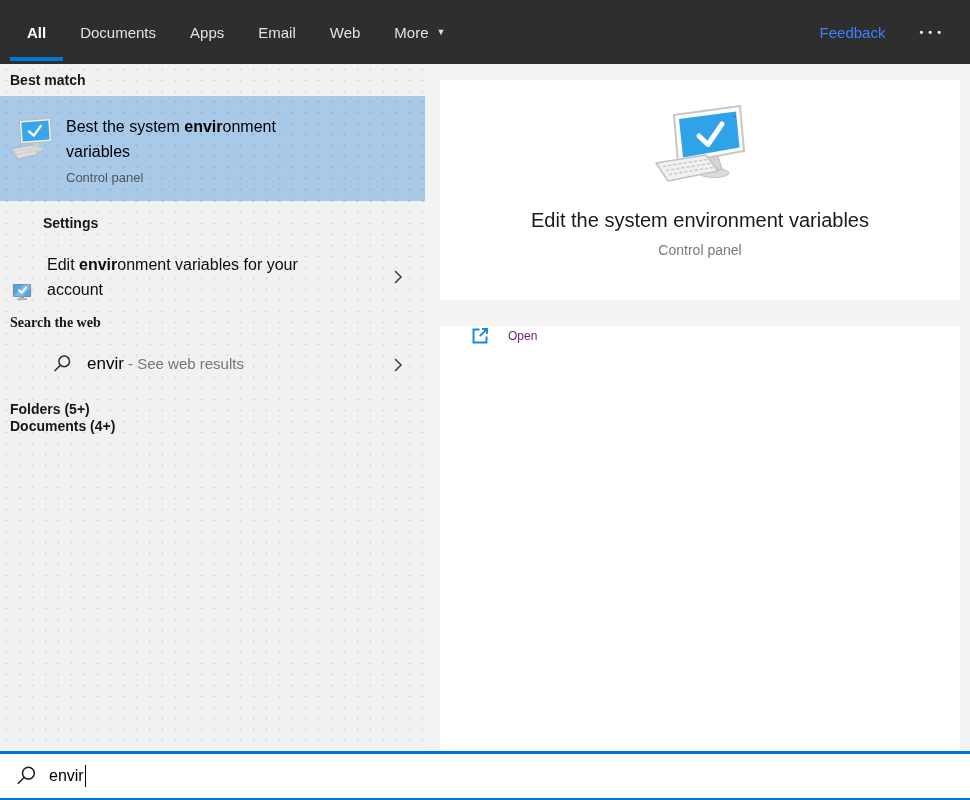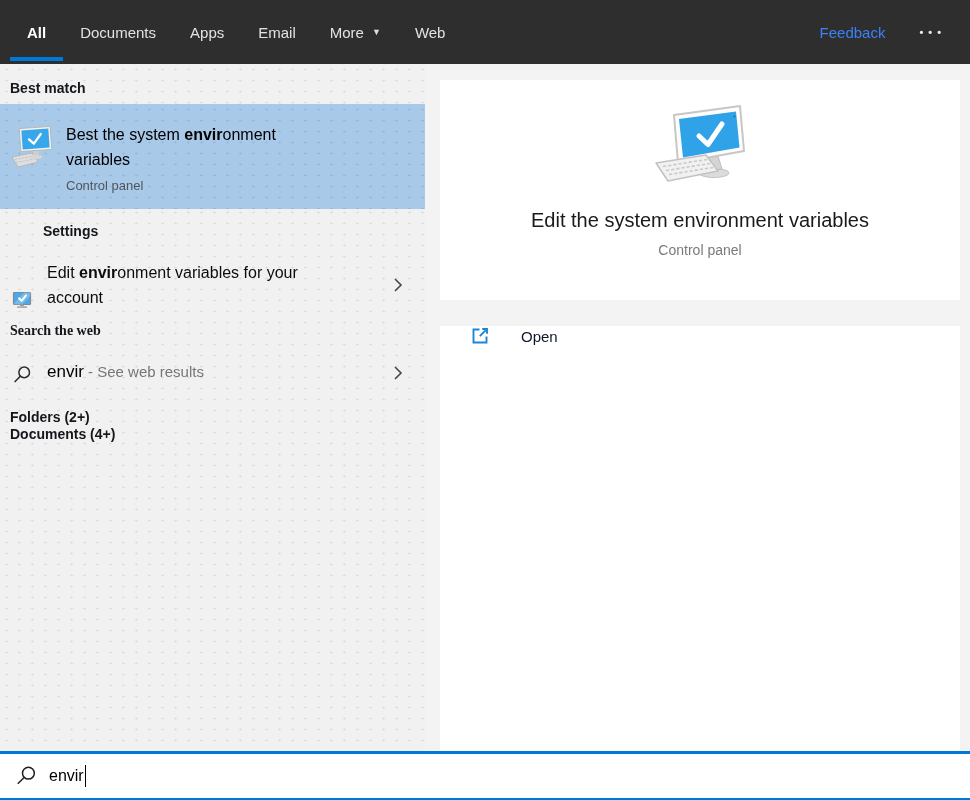--- a/index.html
+++ b/index.html
@@ -13,21 +13,21 @@
        font-size:15px;color:#e2e2e2;cursor:default;}
   .tab.active{color:#ffffff;font-weight:700;}
   .tab.active::after{content:"";position:absolute;left:0;right:0;bottom:3px;height:4px;background:#0078d7;}
   .tab .dd{font-size:9px;color:#dedede;margin-left:8px;}
   .topbar-spacer{flex:1;}
   .feedback{font-size:15px;color:#3b82f6;padding:0 8px;}
   .ellipsis{font-size:11px;font-weight:700;color:#ececec;letter-spacing:5px;margin-left:22px;padding:0 4px;}
 
   
   .left-panel{position:absolute;top:64px;left:0;width:425px;height:687px;box-sizing:border-box;
-       padding-top:16px;background-color:#f1f1f2;
+       padding-top:8px;background-color:#f1f1f2;
        background-image:radial-gradient(rgba(110,120,132,0.16) 1px, transparent 1.35px);
        background-size:13px 11px;}
   .section-header{margin-left:10px;font-size:14px;font-weight:700;color:#14171a;height:17px;line-height:17px;}
   .hdr-settings{margin-top:14px;margin-left:43px;}
   .hdr-web{font-family:Liberation Serif, serif;}
   .hdr-folders{margin-top:11px;}
   .hdr-documents{}
 
   .best-item{margin-top:7px;box-sizing:border-box;padding:18px 10px 16px 10px;display:flex;
        background-color:#a9c9e9;
@@ -38,40 +38,40 @@
   .best-title{font-size:16px;line-height:25px;color:#000;max-width:260px;}
   .best-sub{margin-top:6px;font-size:13px;color:#4f555b;}
 
   .row-item{position:relative;display:flex;align-items:flex-end;box-sizing:border-box;
             padding:12px 44px 12px 12px;}
   .settings-item{margin-top:8px;}
   .row-icon{width:20px;height:20px;flex:0 0 20px;margin-top:3px;}
   .row-text{margin-left:15px;font-size:16px;line-height:25px;color:#0c0c0c;max-width:310px;}
   .chevron{position:absolute;right:22px;top:50%;transform:translateY(-50%);width:10px;height:16px;}
 
-  .web-item{margin-top:8px;align-items:flex-end;padding-top:12px;padding-bottom:13px;}
+  .web-item{margin-top:8px;align-items:flex-start;padding-top:12px;padding-bottom:13px;margin-left:40px;}
   .web-query{font-size:17px;color:#000;}
   .web-suffix{font-size:15px;color:#767676;}
   .web-text{margin-left:15px;line-height:26px;}
 
   b.match{font-weight:700;}
 
   
   .right-area{position:absolute;top:64px;left:425px;width:545px;height:687px;background:#f3f3f3;
       box-sizing:border-box;padding:16px 10px 0 15px;}
   .card{background:#fff;width:520px;box-sizing:border-box;}
   .card-1{height:220px;display:flex;flex-direction:column;align-items:center;padding-top:23px;}
   .card-gap{height:4px;}
   .card-2{height:447px;}
   .pc-icon{width:96px;height:82px;}
   .preview-title{margin-top:24px;font-size:20px;color:#1a1a1a;}
   .preview-sub{margin-top:10px;font-size:14px;color:#7a7a7a;}
   .open-row{display:flex;align-items:center;margin:22px 0 0 30px;}
   .open-icon{width:20px;height:20px;}
-  .open-label{margin-left:31px;font-size:15px;color:#0f172a;}
+  .open-label{margin-left:18px;font-size:12px;color:#701a75;}
 
   
   .search-bar{position:absolute;top:751px;left:0;width:970px;height:44px;background:#fff;
       border-top:3px solid #0078d7;border-bottom:2px solid #0078d7;
       display:flex;align-items:center;box-sizing:content-box;padding-left:0;}
   .search-glyph{width:22px;height:22px;margin-left:15px;flex:0 0 22px;}
   .search-value{margin-left:12px;font-size:16px;color:#000;}
   .caret{display:inline-block;width:1.5px;height:22px;background:#000;margin-left:1px;vertical-align:middle;}
 
   svg{display:block;}
@@ -88,25 +88,25 @@
     <div class="tab">
       <span>Documents</span>
     </div>
     <div class="tab">
       <span>Apps</span>
     </div>
     <div class="tab">
       <span>Email</span>
     </div>
     <div class="tab">
+      <span>Web</span>
+    </div>
+    <div class="tab">
       <span>More</span>
       <span class="dd">▼</span>
-    </div>
-    <div class="tab">
-      <span>Web</span>
     </div>
     <div class="topbar-spacer"></div>
     <div class="feedback">Feedback</div>
     <div class="ellipsis">•••</div>
   </div>
 
   <div class="left-panel">
 
     <div class="section-header">Best match</div>
 
@@ -151,21 +151,21 @@
       <svg class="row-icon" viewBox="0 0 20 20">
         <circle cx="12.2" cy="7.4" r="5.3" fill="none" stroke="#2b2b2b" stroke-width="1.5"></circle>
         <line x1="8.3" y1="11.3" x2="2.6" y2="17" stroke="#2b2b2b" stroke-width="1.5"></line>
       </svg>
       <div class="row-text web-text"><span class="web-query">envir</span><span class="web-suffix"> - See web results</span></div>
       <svg class="chevron" viewBox="0 0 10 16">
         <polyline points="2,2 8,8 2,14" fill="none" stroke="#474747" stroke-width="1.6"></polyline>
       </svg>
     </div>
 
-    <div class="section-header hdr-folders">Folders (2+)</div>
+    <div class="section-header hdr-folders">Folders (5+)</div>
 
     <div class="section-header hdr-documents">Documents (4+)</div>
   </div>
 
   <div class="right-area">
     <div class="card card-1">
       <svg class="pc-icon" viewBox="0 0 96 82">
         <ellipse cx="62" cy="70" rx="15" ry="4.5" fill="#dcdcdc" stroke="#c3c3c3" stroke-width="1"></ellipse>
         <polygon points="52,55 66,53 70,66 56,68" fill="#d4d4d4" stroke="#bdbdbd" stroke-width="1"></polygon>
         <polygon points="22,12 88,3 92,48 26,60" fill="#fdfdfd" stroke="#c7c7c7" stroke-width="2" stroke-linejoin="round"></polygon>

